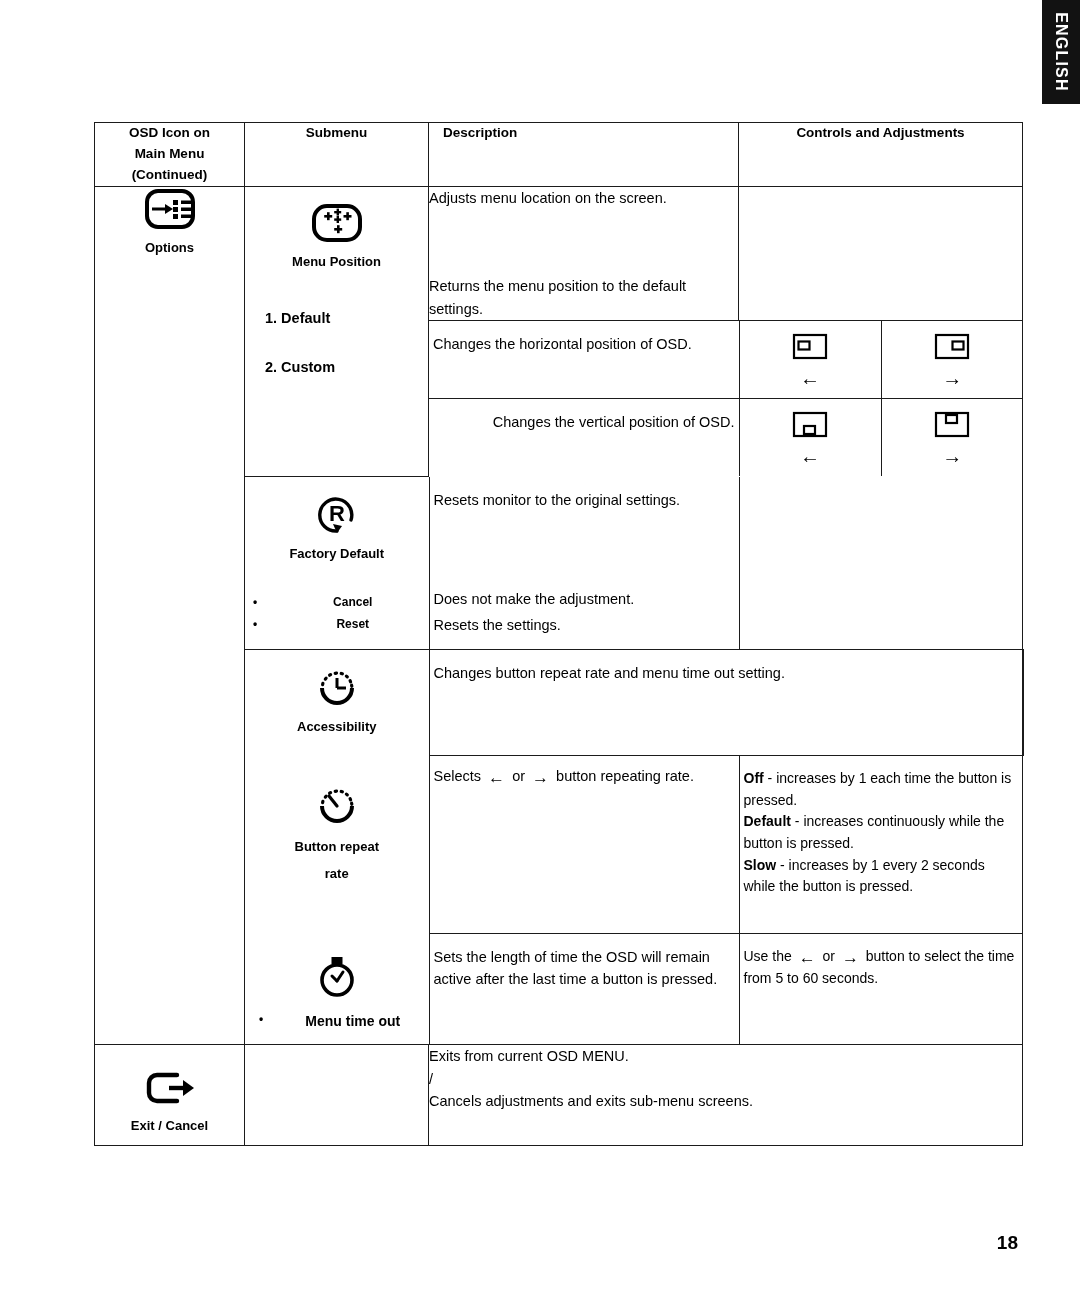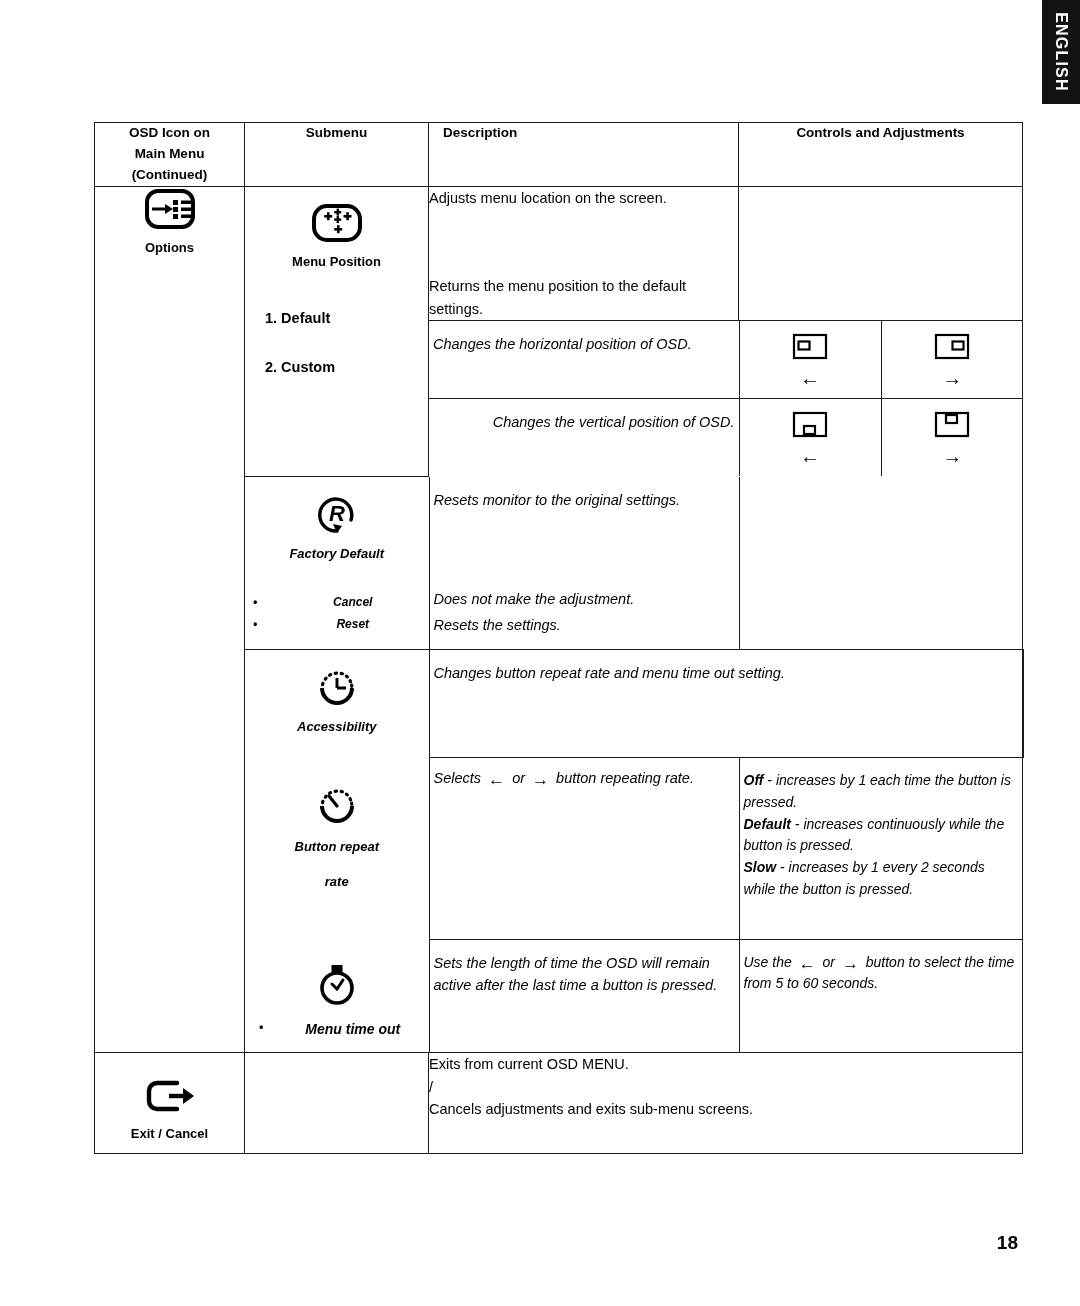--- a/index.html
+++ b/index.html
@@ -117,21 +117,20 @@
   table.inner{
     border-collapse:collapse;
     width:100%;
     table-layout:fixed;
   }
   table.inner td{
     border:1px solid #1b1b1b;
     text-align:center;
     padding:12px 4px 10px 4px;
     vertical-align:middle;
-    font-style:italic;
   }
   .arrow-row{
     font-size:20px;
     line-height:1;
     margin-top:8px;
   }
 
   
   .ar{font-size:17px;line-height:1;vertical-align:-2px;padding:0 3px;}
 
@@ -358,21 +357,21 @@
                     <line x1="22.2" y1="9.3" x2="23.5" y2="9.1"></line>
                     <line x1="28.2" y1="9.4" x2="29.4" y2="9.8"></line>
                     <line x1="33.4" y1="12.1" x2="34.3" y2="12.9"></line>
                     <line x1="37.1" y1="16.7" x2="37.6" y2="17.8"></line>
                     <line x1="38.6" y1="21.2" x2="38.8" y2="22.3"></line>
                   </g>
                   <line x1="24" y1="24" x2="16" y2="14" stroke="#000" stroke-width="3.2" stroke-linecap="round"></line>
                 </svg>
               </span>
               <span class="cap" style="line-height:1.5">Button repeat</span>
-              <span class="cap" style="margin-top:16px;line-height:1.5">rate</span>
+              <span class="cap" style="margin-top:8px;line-height:1.5">rate</span>
             </div>
 
             <div class="iconblock" style="margin-top:44px">
               <span>
                 <svg class="ic" width="48" height="50" viewBox="0 0 48 50" aria-hidden="true">
                   <rect x="18.5" y="5" width="11" height="7" fill="#000"></rect>
                   <circle cx="24" cy="28" r="15" fill="none" stroke="#000" stroke-width="3.6"></circle>
                   <line x1="24" y1="29" x2="19" y2="24" stroke="#000" stroke-width="3" stroke-linecap="round"></line>
                   <line x1="24" y1="29" x2="30" y2="20" stroke="#000" stroke-width="3" stroke-linecap="round"></line>
                 </svg>

